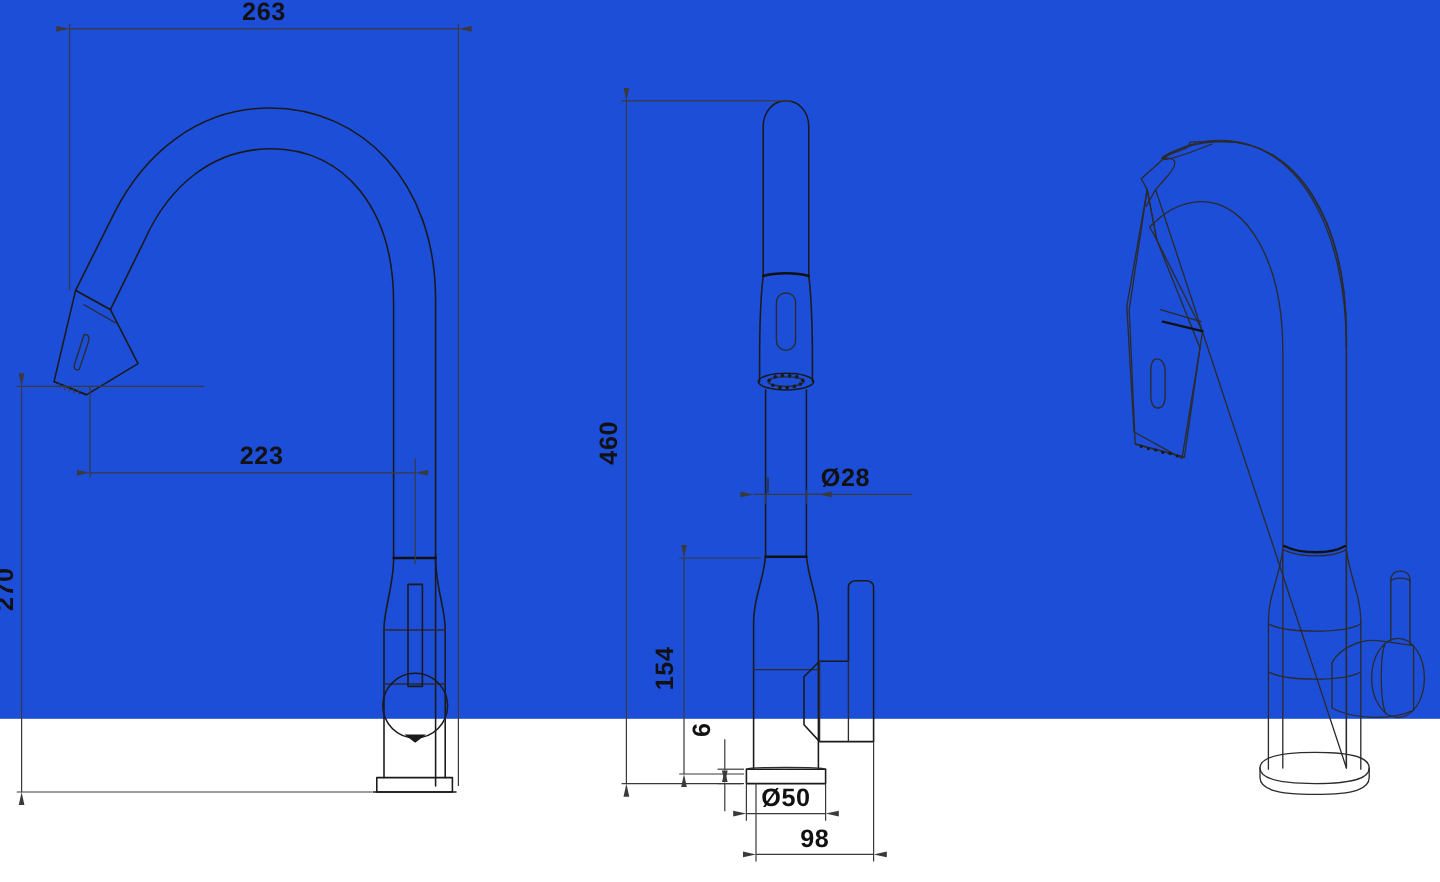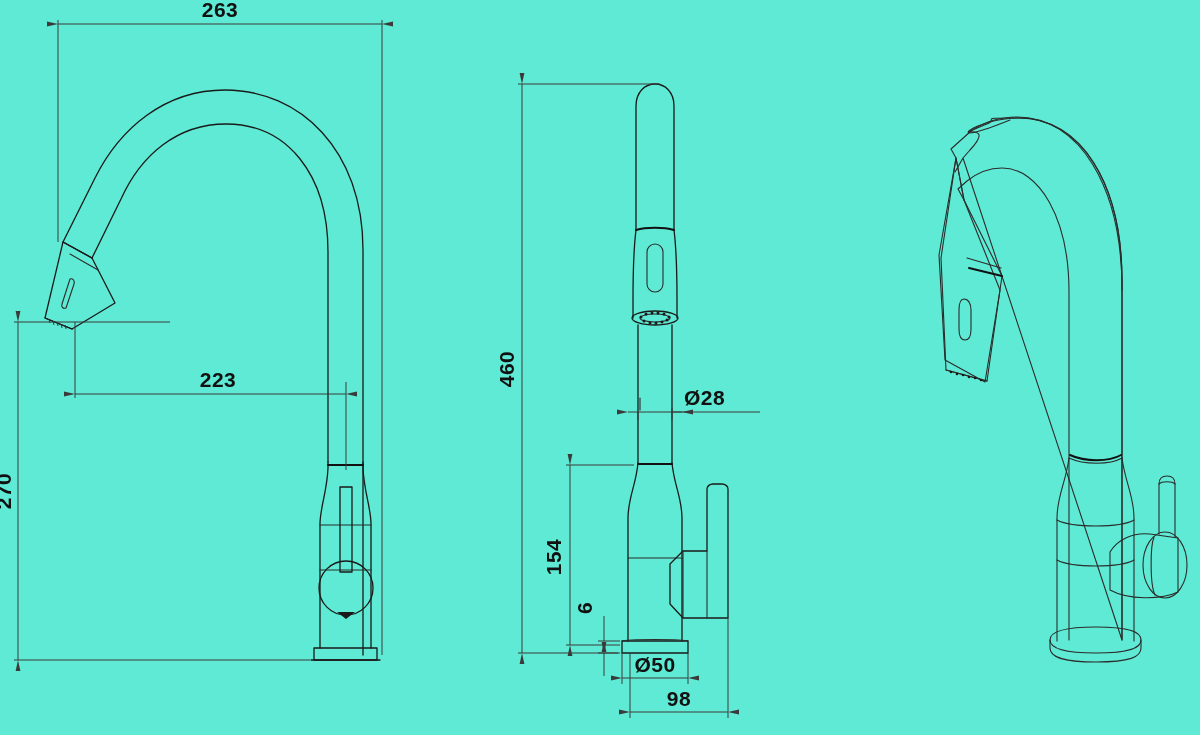--- a/index.html
+++ b/index.html
@@ -10,22 +10,22 @@
   }
   body {
     width: 1200px;
     height: 735px;
     overflow: hidden;
     font-family: "Liberation Sans", sans-serif;
   }
   #drawing-root {
     position: relative;
     width: 1200px;
-    height: 735px;
-    background: #5eead4;
+    height: 599px;
+    background: #1d4ed8;
   }
   svg#drawing-canvas {
     display: block;
     width: 1200px;
     height: 735px;
   }
   .outline {
     fill: none;
     stroke: #1a1a1a;
     stroke-width: 1.3;

